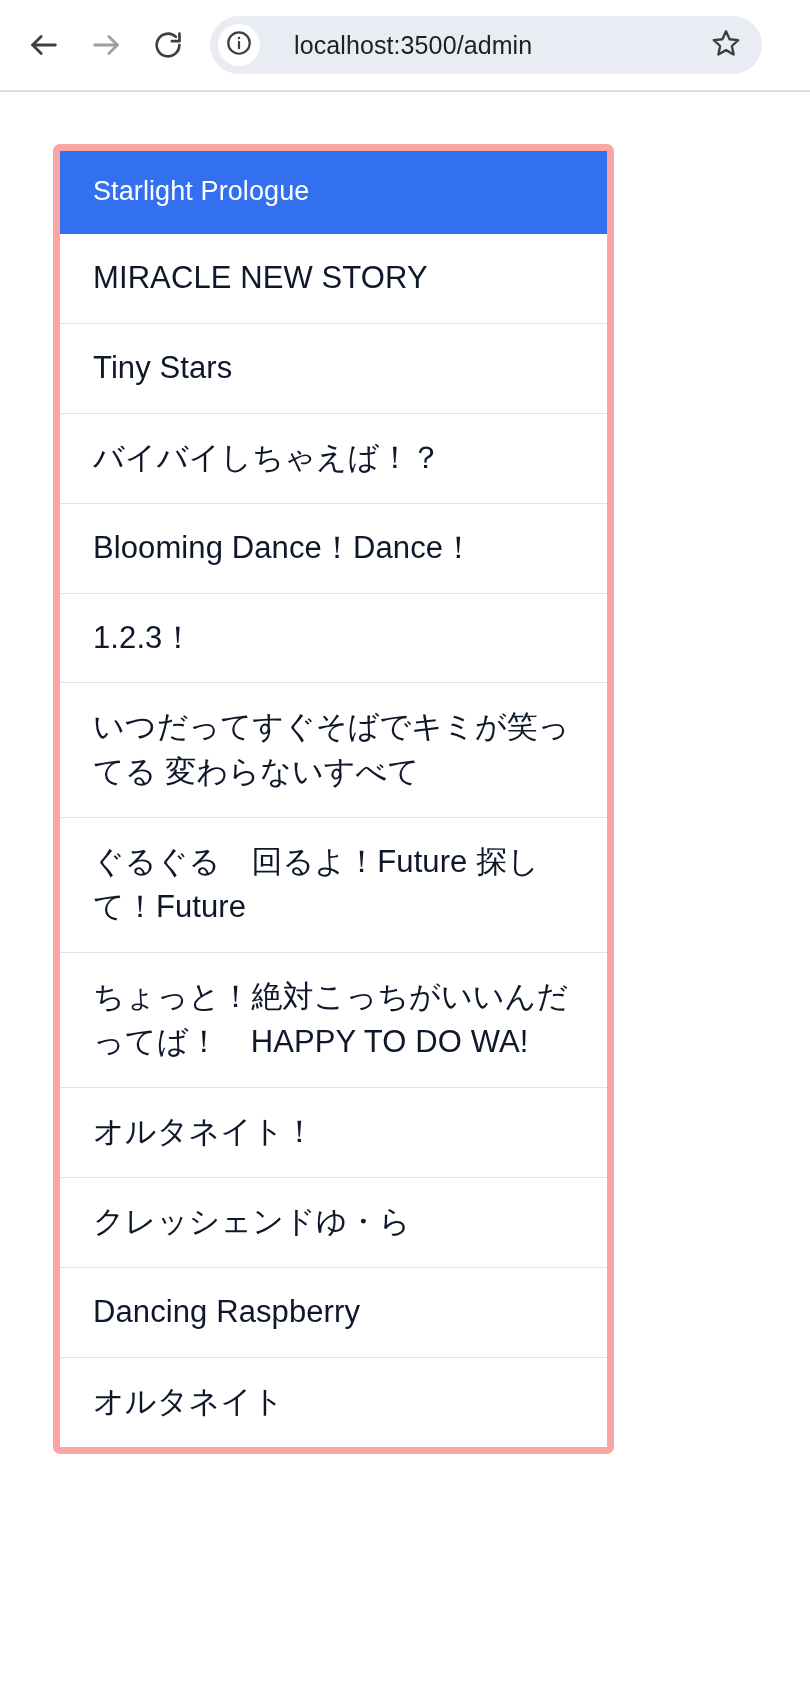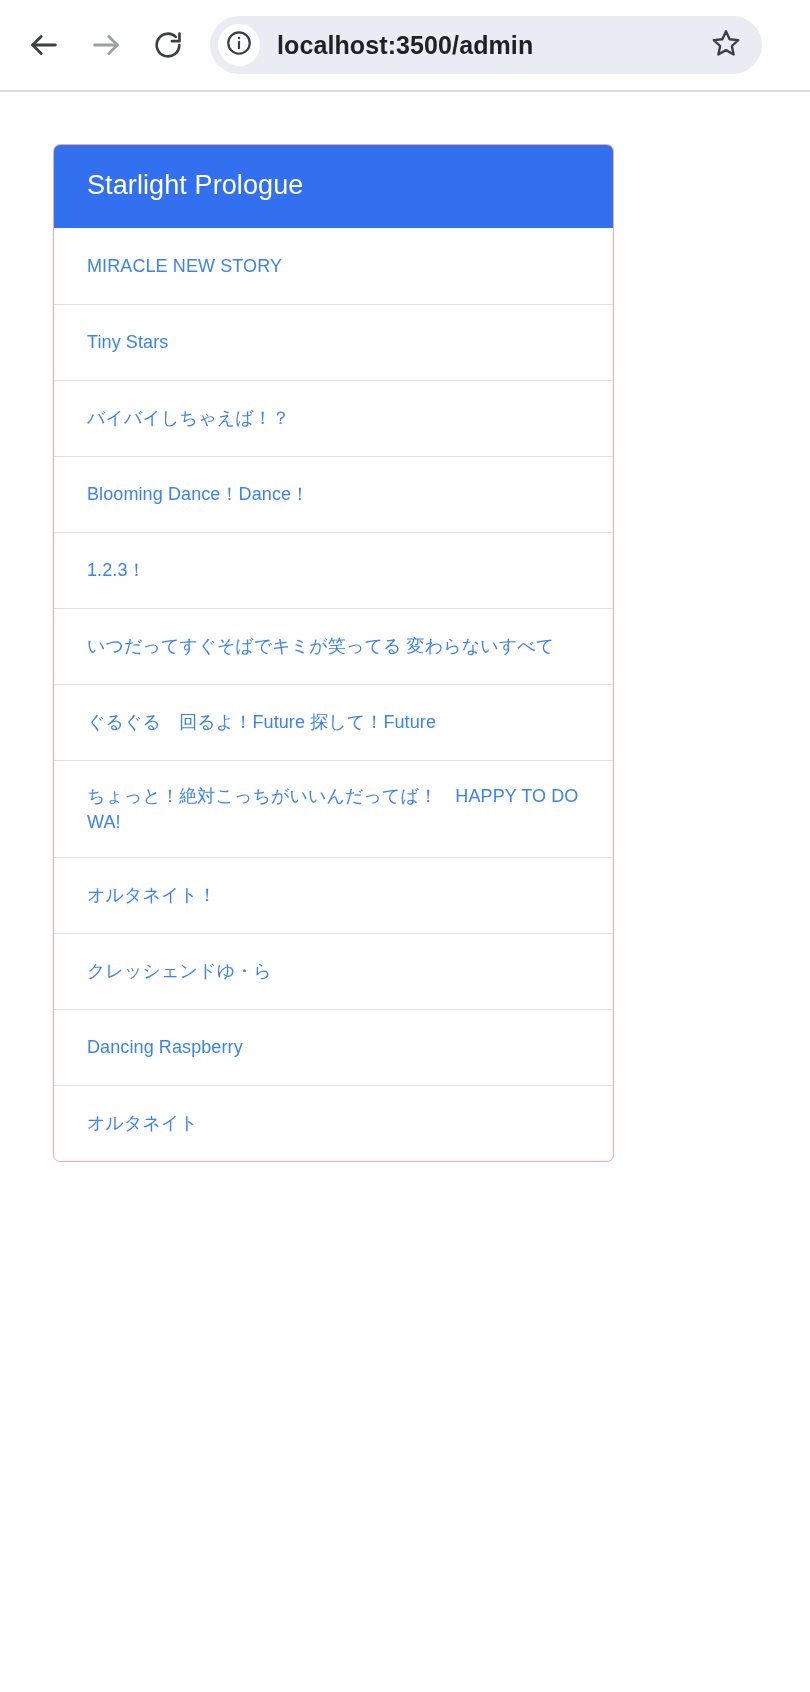--- a/index.html
+++ b/index.html
@@ -58,28 +58,27 @@
     border-radius: 50%;
     background: #ffffff;
     display: flex;
     align-items: center;
     justify-content: center;
     flex: none;
     cursor: pointer;
   }
 
   #url-text {
-    margin-left: 17px;
+    margin-left: 34px;
     font-size: 25px;
     color: #202124;
     letter-spacing: 0.1px;
     white-space: nowrap;
     overflow: hidden;
     flex: 1;
-    font-weight: bold;
   }
 
   #bookmark-button {
     width: 44px;
     height: 44px;
     display: flex;
     align-items: center;
     justify-content: center;
     flex: none;
     cursor: pointer;
@@ -94,40 +93,40 @@
     background: #ffffff;
     overflow: hidden;
   }
 
   #list-card {
     position: absolute;
     left: 53px;
     top: 52px;
     width: 561px;
     background: #ffffff;
-    border: 1px solid #fca5a5;
+    border: 7px solid #fca5a5;
     border-radius: 7px;
     overflow: hidden;
   }
 
   #list-card-header {
     background: #3370f0;
     color: #ffffff;
     font-size: 27px;
     line-height: 1.25;
     padding: 24px 0 25px 33px;
     letter-spacing: 0.1px;
   }
 
   .list-item {
     border-top: 1px solid #dee2e6;
     padding: 22px 20px 22px 33px;
-    font-size: 18px;
+    font-size: 31px;
     line-height: 1.45;
-    color: #3b82f6;
+    color: #0f172a;
     min-height: 76px;
     display: flex;
     align-items: center;
     cursor: pointer;
     letter-spacing: 0.1px;
     word-break: break-word;
   }
   .list-item:first-of-type { border-top: none; }
 </style>
 </head>

